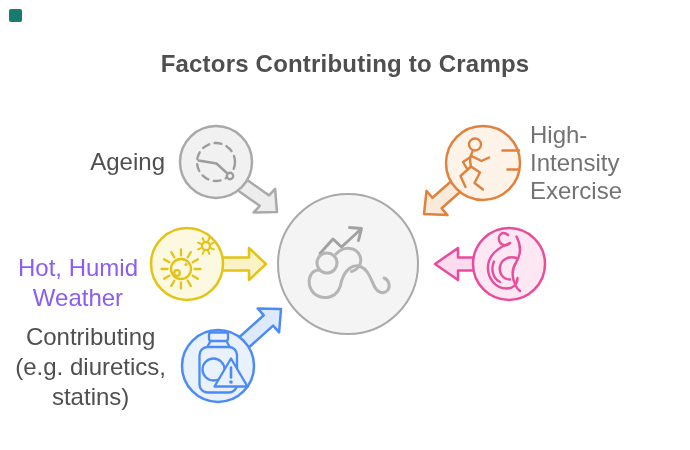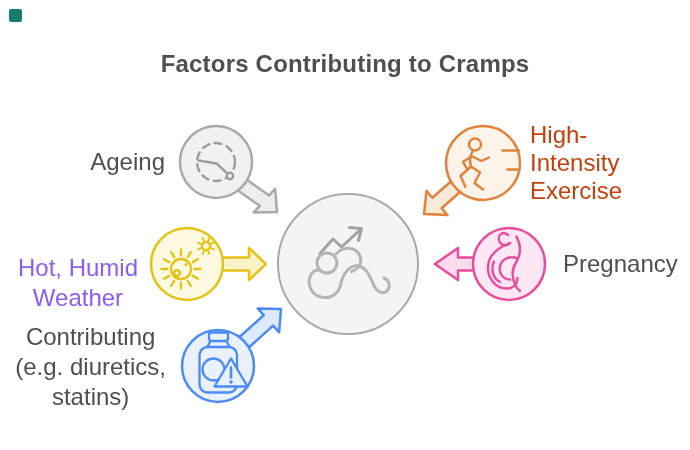--- a/index.html
+++ b/index.html
@@ -111,18 +111,17 @@
 
   <div class="label r" style="right: 525px; top: 147px; line-height: 30px; color: rgb(79, 79, 79);">Ageing</div>
 
   <div class="label r" style="right: 552px; top: 233px; line-height: 30px; color: #8b5cf6; margin-top: 20px;">Hot, Humid
 Weather</div>
 
   <div class="label r" style="right: 524px; top: 322px; line-height: 30px; color: rgb(79, 79, 79);">Contributing
 (e.g. diuretics,
 statins)</div>
 
-  <div class="label l" style="left: 530px; top: 121px; line-height: 28px; color: #c2410c;">High-
+  <div class="label l" style="left: 530px; top: 121px; line-height: 28px; color: #737373;">High-
 Intensity
 Exercise</div>
 
-  <div class="label l" style="left: 563px; top: 249px; line-height: 30px; color: rgb(79, 79, 79);">Pregnancy</div>
 </div>
 
 </body></html>

